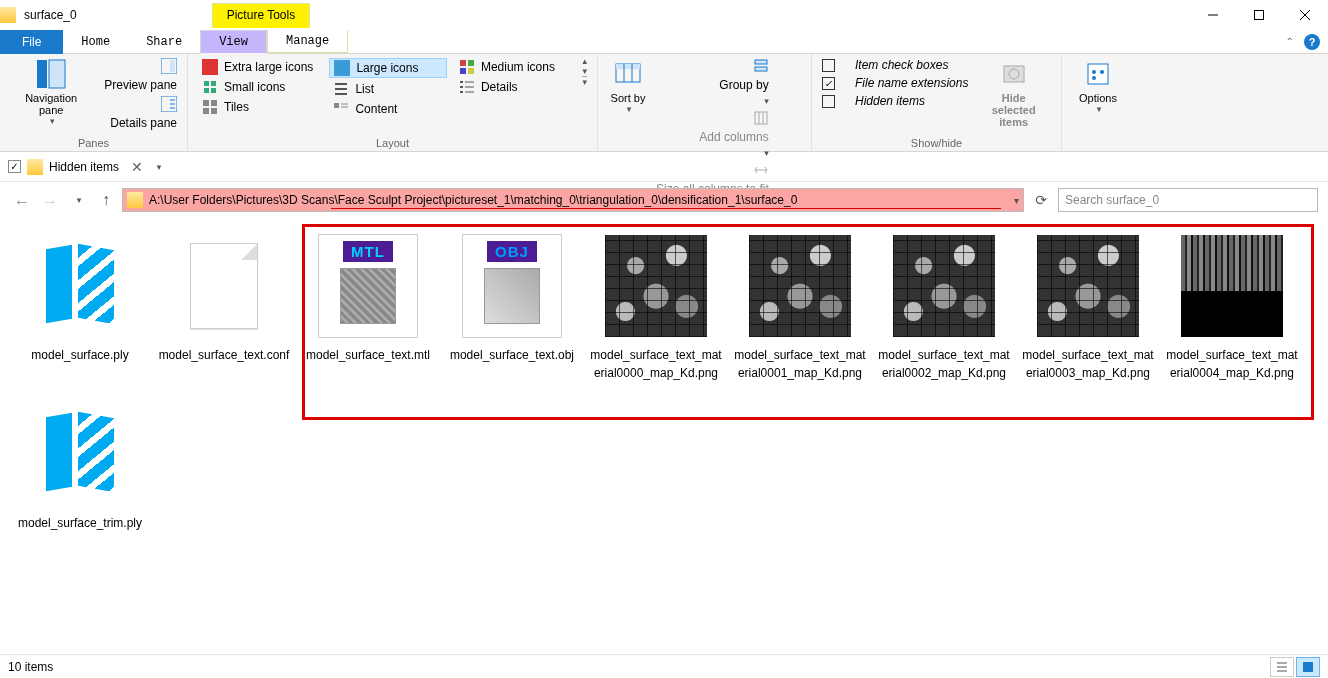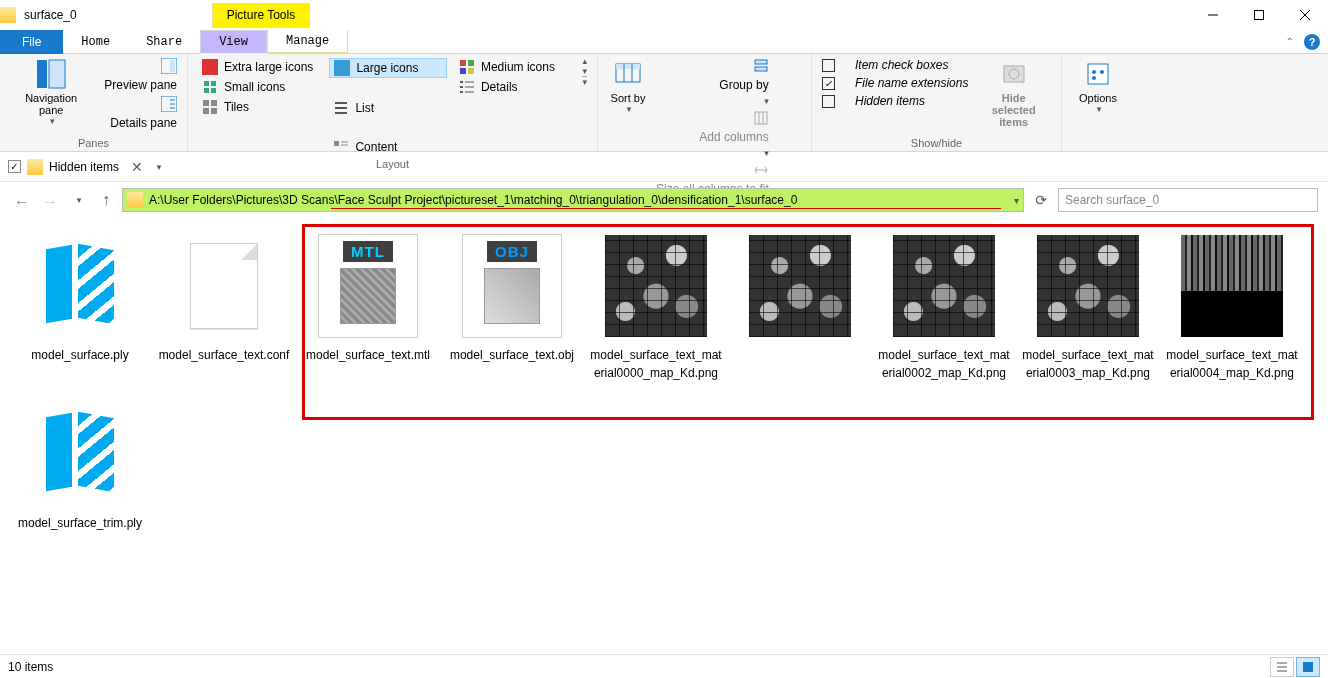--- a/index.html
+++ b/index.html
@@ -45,21 +45,21 @@
 
 .qat { height: 30px; border-bottom: 1px solid #e5e5e5; display:flex; align-items:center; padding:0 8px; gap:6px; }
 .qat .cbox2 { width:13px;height:13px;border:1px solid #888;display:flex;align-items:center;justify-content:center;font-size:10px;}
 .qat-folder { width:16px;height:16px;background:linear-gradient(to bottom,#ffe9a2,#ffc83d);}
 .qat-x { color:#606060; font-size:14px; padding:0 6px;}
 
 
 .addrbar { height: 36px; display:flex; align-items:center; padding: 0 10px; gap:4px; }
 .navbtn { width:24px; height:24px; display:flex; align-items:center; justify-content:center; color:#888; font-size:16px; }
 .navbtn.enabled{color:#555;}
-.addrbox { flex:1; height:24px; border:1px solid #bbb; display:flex; align-items:center; padding:0 4px; background:#bef264; position:relative; }
+.addrbox { flex:1; height:24px; border:1px solid #bbb; display:flex; align-items:center; padding:0 4px; background:#fca5a5; position:relative; }
 .addr-folder{width:16px;height:16px;background:linear-gradient(to bottom,#ffe9a2,#ffc83d);margin-right:6px;}
 .addrtext { font-size:12px; white-space:nowrap; position:relative; }
 .redline { position:absolute; left:208px; right:22px; bottom:2px; height:1.5px; background:#d00; }
 .addr-dd { position:absolute; right:4px; font-size:10px; color:#555;}
 .refresh { width:26px; text-align:center; font-size:14px; color:#555;}
 .searchbox { width:260px; height:24px; border:1px solid #bbb; display:flex; align-items:center; padding:0 6px; color:#888; font-size:12px;}
 
 
 .files { padding: 14px 8px; position:relative; height: 420px; }
 .filegrid { display:flex; flex-wrap:wrap; align-content:flex-start; }
@@ -69,21 +69,21 @@
 .redbox { position:absolute; border: 3px solid #d00; }
 
 
 .ply-icon { width:84px; height:90px; position:relative; }
 .ply-icon::before, .ply-icon::after { content:""; position:absolute; background:#00aaf0; }
 .ply-icon::before { left:8px; top:6px; width:26px; height:74px; transform: skewY(-10deg);}
 .ply-icon::after { right:8px; top:6px; width:36px; height:74px; transform: skewY(10deg); background: repeating-linear-gradient(135deg,#00aaf0 0 10px, #fff 10px 16px);}
 .blank-file { width:68px; height:86px; background:#fff; border:1px solid #ccc; box-shadow:0 1px 1px rgba(0,0,0,.1); position:relative;}
 .blank-file::after{content:"";position:absolute;top:0;right:0;width:16px;height:16px;background:linear-gradient(135deg,transparent 48%, #ddd 52%);}
 .mtl-thumb,.obj-thumb { width:100px;height:104px;background:#fff;border:1px solid #ccc;display:flex;flex-direction:column;align-items:center;padding-top:6px;}
-.badge { font-weight:bold; font-size:15px; padding:2px 8px; background:#404040; color:#00bfff; letter-spacing:1px; margin-bottom:6px;}
+.badge { font-weight:bold; font-size:15px; padding:2px 8px; background:#4c1d95; color:#00bfff; letter-spacing:1px; margin-bottom:6px;}
 .badge.mtl{color:#00cfff;}
 .badge.obj{color:#009dff;}
 .cube { width:56px; height:56px; background: linear-gradient(45deg,#ddd,#aaa); border:1px solid #999;}
 .cube.tex{ background: repeating-linear-gradient(45deg,#888 0 3px,#aaa 3px 6px);}
 .texthumb { width:102px; height:102px; }
 .texgrid { width:100%;height:100%; background:#333; background-image:
   repeating-linear-gradient(0deg, rgba(0,0,0,.6) 0 1px, transparent 1px 12px),
   repeating-linear-gradient(90deg, rgba(0,0,0,.6) 0 1px, transparent 1px 14px),
   radial-gradient(circle at 30% 30%, #aaa 0 8px, transparent 9px),
   radial-gradient(circle at 70% 20%, #ccc 0 10px, transparent 11px),
@@ -202,21 +202,21 @@
         <div class="layout-item">
             <svg class="layout-icon">
               <rect x="1" y="1" width="6" height="6" fill="#888"></rect>
               <rect x="9" y="1" width="6" height="6" fill="#888"></rect>
               <rect x="1" y="9" width="6" height="6" fill="#888"></rect>
               <rect x="9" y="9" width="6" height="6" fill="#888"></rect>
             </svg>
             <span>Tiles</span>
           </div>
       </div>
-      <div class="layout-col" style="flex:1;gap:21px;">
+      <div class="layout-col" style="flex:1;">
         <div class="layout-item selected">
             <svg class="layout-icon">
               <rect width="16" height="16" fill="#3a9bd8"></rect>
             </svg>
             <span>Large icons</span>
           </div>
         <div class="layout-item">
             <svg class="layout-icon">
               <line x1="2" y1="3" x2="14" y2="3" stroke="#555" stroke-width="2"></line>
               <line x1="2" y1="8" x2="14" y2="8" stroke="#555" stroke-width="2"></line>
@@ -422,20 +422,21 @@
           </div>
         </div>
       <div class="fname">model_surface_text_material0000_map_Kd.png</div>
     </div>
     <div class="fileitem">
       <div class="fthumb">
           <div class="texthumb">
             <div class="texgrid"></div>
           </div>
         </div>
+      <div class="fname">model_surface_text_material0001_map_Kd.png</div>
     </div>
     <div class="fileitem">
       <div class="fthumb">
           <div class="texthumb">
             <div class="texgrid"></div>
           </div>
         </div>
       <div class="fname">model_surface_text_material0002_map_Kd.png</div>
     </div>
     <div class="fileitem">

